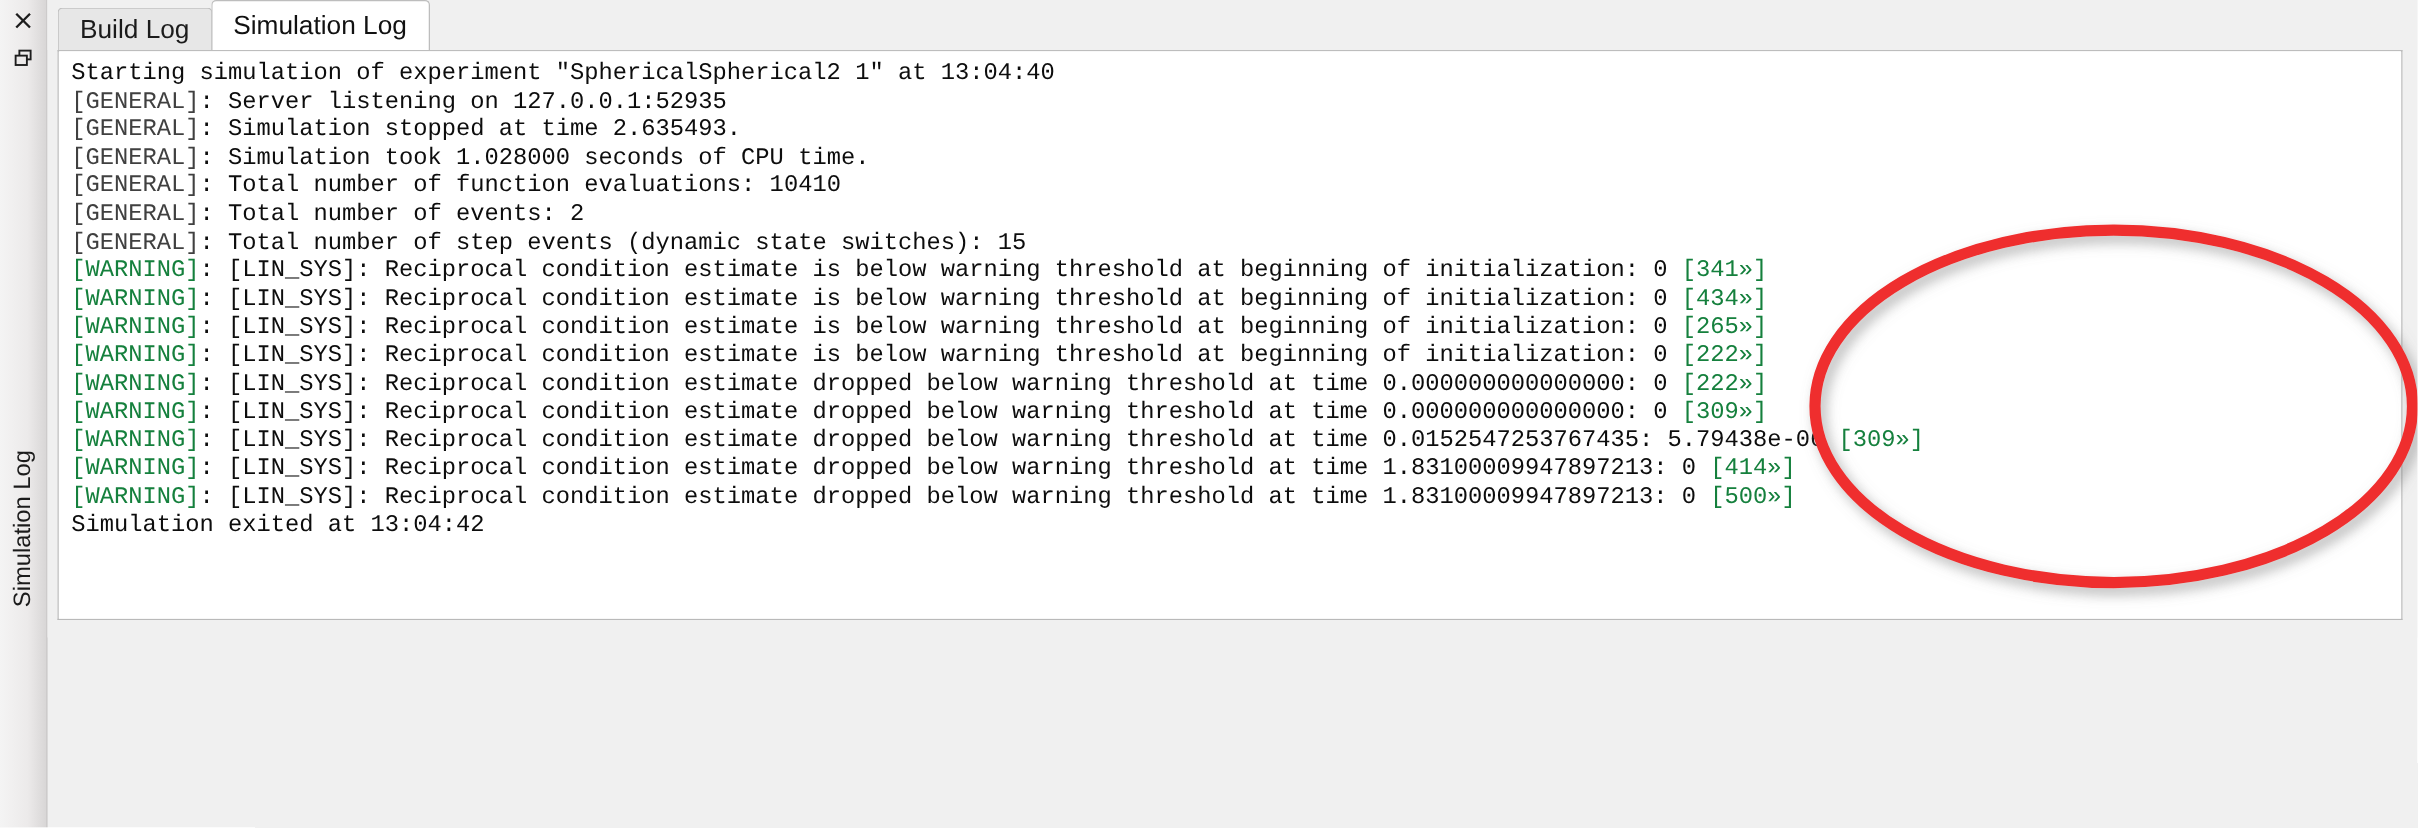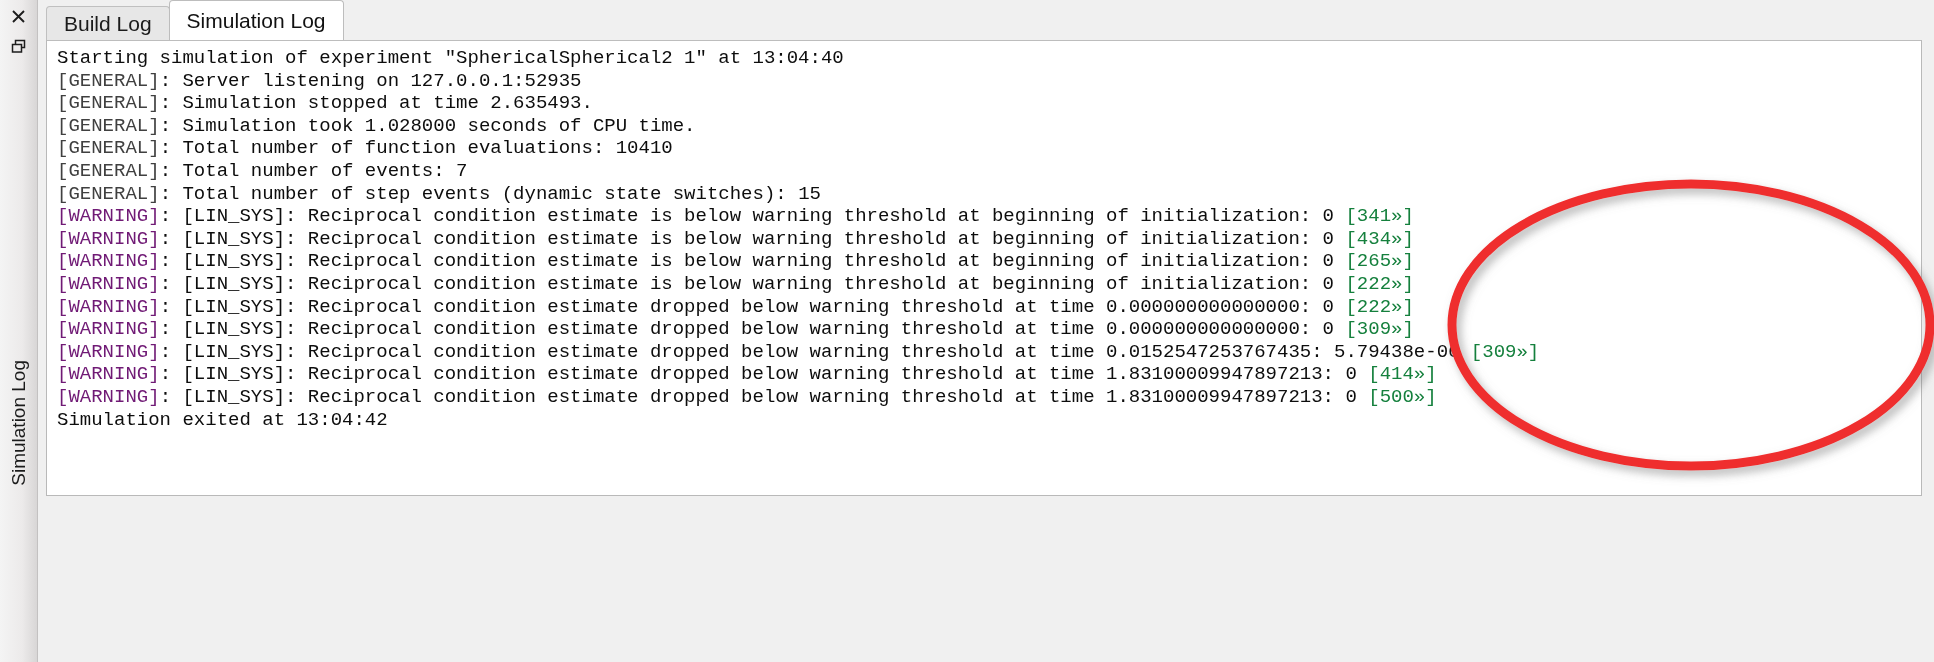--- a/index.html
+++ b/index.html
@@ -115,21 +115,21 @@
     background: #ffffff;
   }
   .logline {
     font-family: Liberation Mono, monospace;
     font-size: 19px;
     line-height: 22.6px;
     white-space: pre;
     color: #0d0d0d;
     letter-spacing: 0px;
   }
-  .sev-warning { color: #701a75; }
+  .sev-warning { color: #15803d; }
   .sev-none    { color: #404040; }
   .link        { color: #15803d; }
 
   
   .annot {
     position: absolute;
     left: 1404px;
     top: 175px;
     width: 498px;
     height: 300px;
@@ -173,21 +173,21 @@
       </div>
     </div>
 
     <div class="logwrap">
       <div class="logview" id="logview">
           <div class="logline"><span>Starting simulation of experiment "SphericalSpherical2 1" at 13:04:40</span></div>
           <div class="logline"><span class="sev-none">[GENERAL]</span><span>: Server listening on 127.0.0.1:52935</span></div>
           <div class="logline"><span class="sev-none">[GENERAL]</span><span>: Simulation stopped at time 2.635493.</span></div>
           <div class="logline"><span class="sev-none">[GENERAL]</span><span>: Simulation took 1.028000 seconds of CPU time.</span></div>
           <div class="logline"><span class="sev-none">[GENERAL]</span><span>: Total number of function evaluations: 10410</span></div>
-          <div class="logline"><span class="sev-none">[GENERAL]</span><span>: Total number of events: 7</span></div>
+          <div class="logline"><span class="sev-none">[GENERAL]</span><span>: Total number of events: 2</span></div>
           <div class="logline"><span class="sev-none">[GENERAL]</span><span>: Total number of step events (dynamic state switches): 15</span></div>
           <div class="logline"><span class="sev-warning">[WARNING]</span><span>: [LIN_SYS]: Reciprocal condition estimate is below warning threshold at beginning of initialization: 0 </span><span class="link">[341»]</span></div>
           <div class="logline"><span class="sev-warning">[WARNING]</span><span>: [LIN_SYS]: Reciprocal condition estimate is below warning threshold at beginning of initialization: 0 </span><span class="link">[434»]</span></div>
           <div class="logline"><span class="sev-warning">[WARNING]</span><span>: [LIN_SYS]: Reciprocal condition estimate is below warning threshold at beginning of initialization: 0 </span><span class="link">[265»]</span></div>
           <div class="logline"><span class="sev-warning">[WARNING]</span><span>: [LIN_SYS]: Reciprocal condition estimate is below warning threshold at beginning of initialization: 0 </span><span class="link">[222»]</span></div>
           <div class="logline"><span class="sev-warning">[WARNING]</span><span>: [LIN_SYS]: Reciprocal condition estimate dropped below warning threshold at time 0.000000000000000: 0 </span><span class="link">[222»]</span></div>
           <div class="logline"><span class="sev-warning">[WARNING]</span><span>: [LIN_SYS]: Reciprocal condition estimate dropped below warning threshold at time 0.000000000000000: 0 </span><span class="link">[309»]</span></div>
           <div class="logline"><span class="sev-warning">[WARNING]</span><span>: [LIN_SYS]: Reciprocal condition estimate dropped below warning threshold at time 0.0152547253767435: 5.79438e-06 </span><span class="link">[309»]</span></div>
           <div class="logline"><span class="sev-warning">[WARNING]</span><span>: [LIN_SYS]: Reciprocal condition estimate dropped below warning threshold at time 1.83100009947897213: 0 </span><span class="link">[414»]</span></div>
           <div class="logline"><span class="sev-warning">[WARNING]</span><span>: [LIN_SYS]: Reciprocal condition estimate dropped below warning threshold at time 1.83100009947897213: 0 </span><span class="link">[500»]</span></div>

